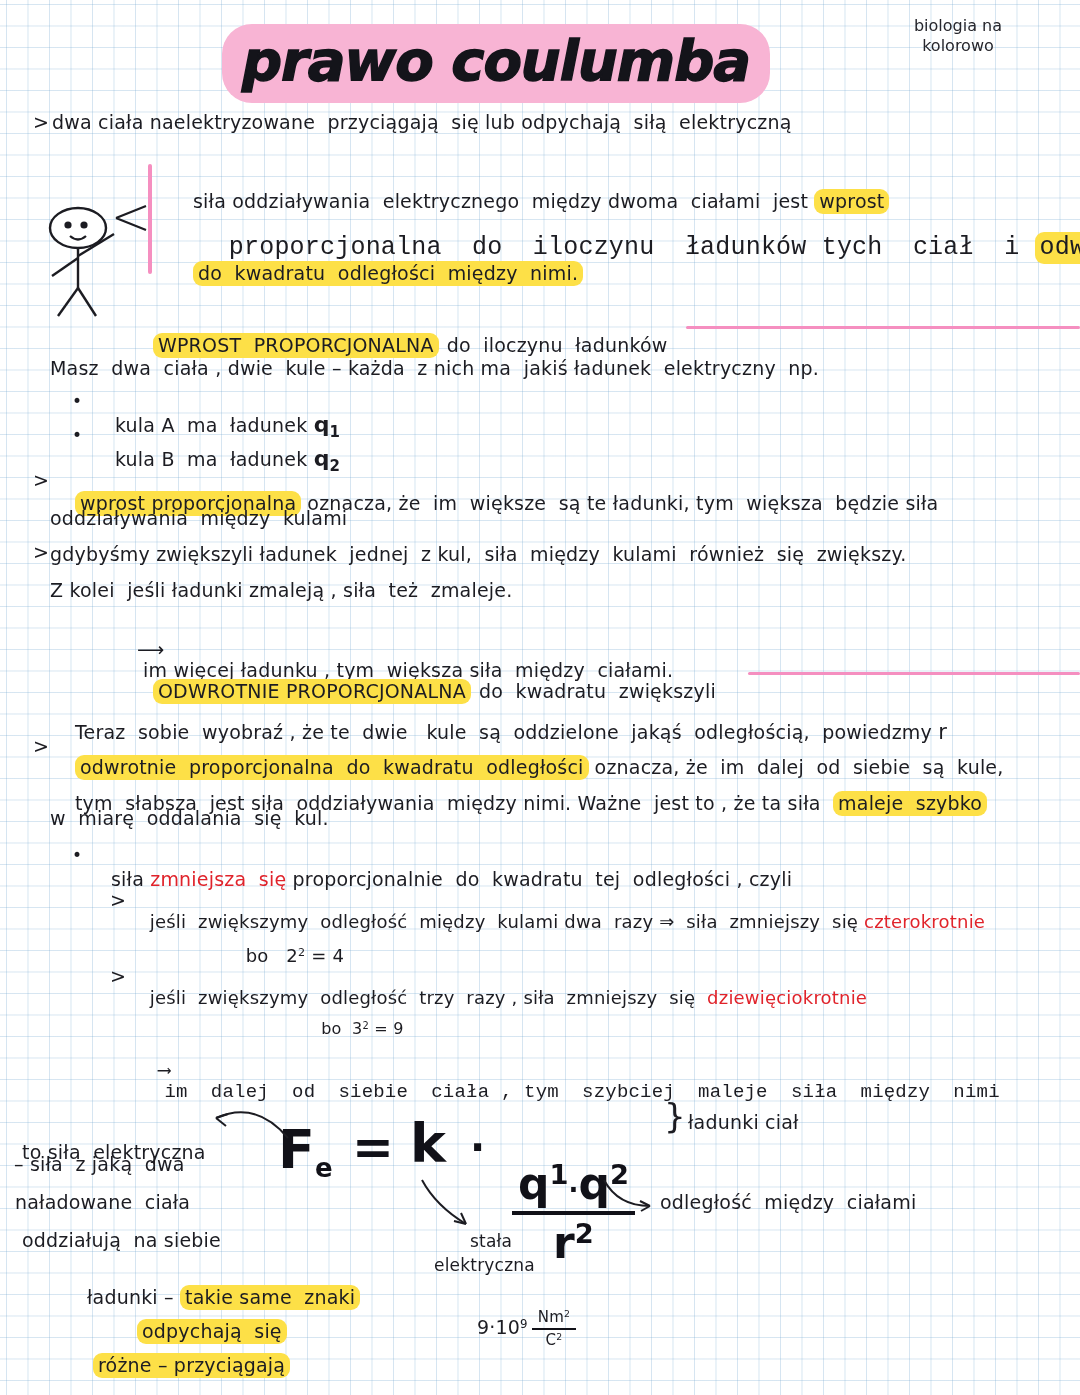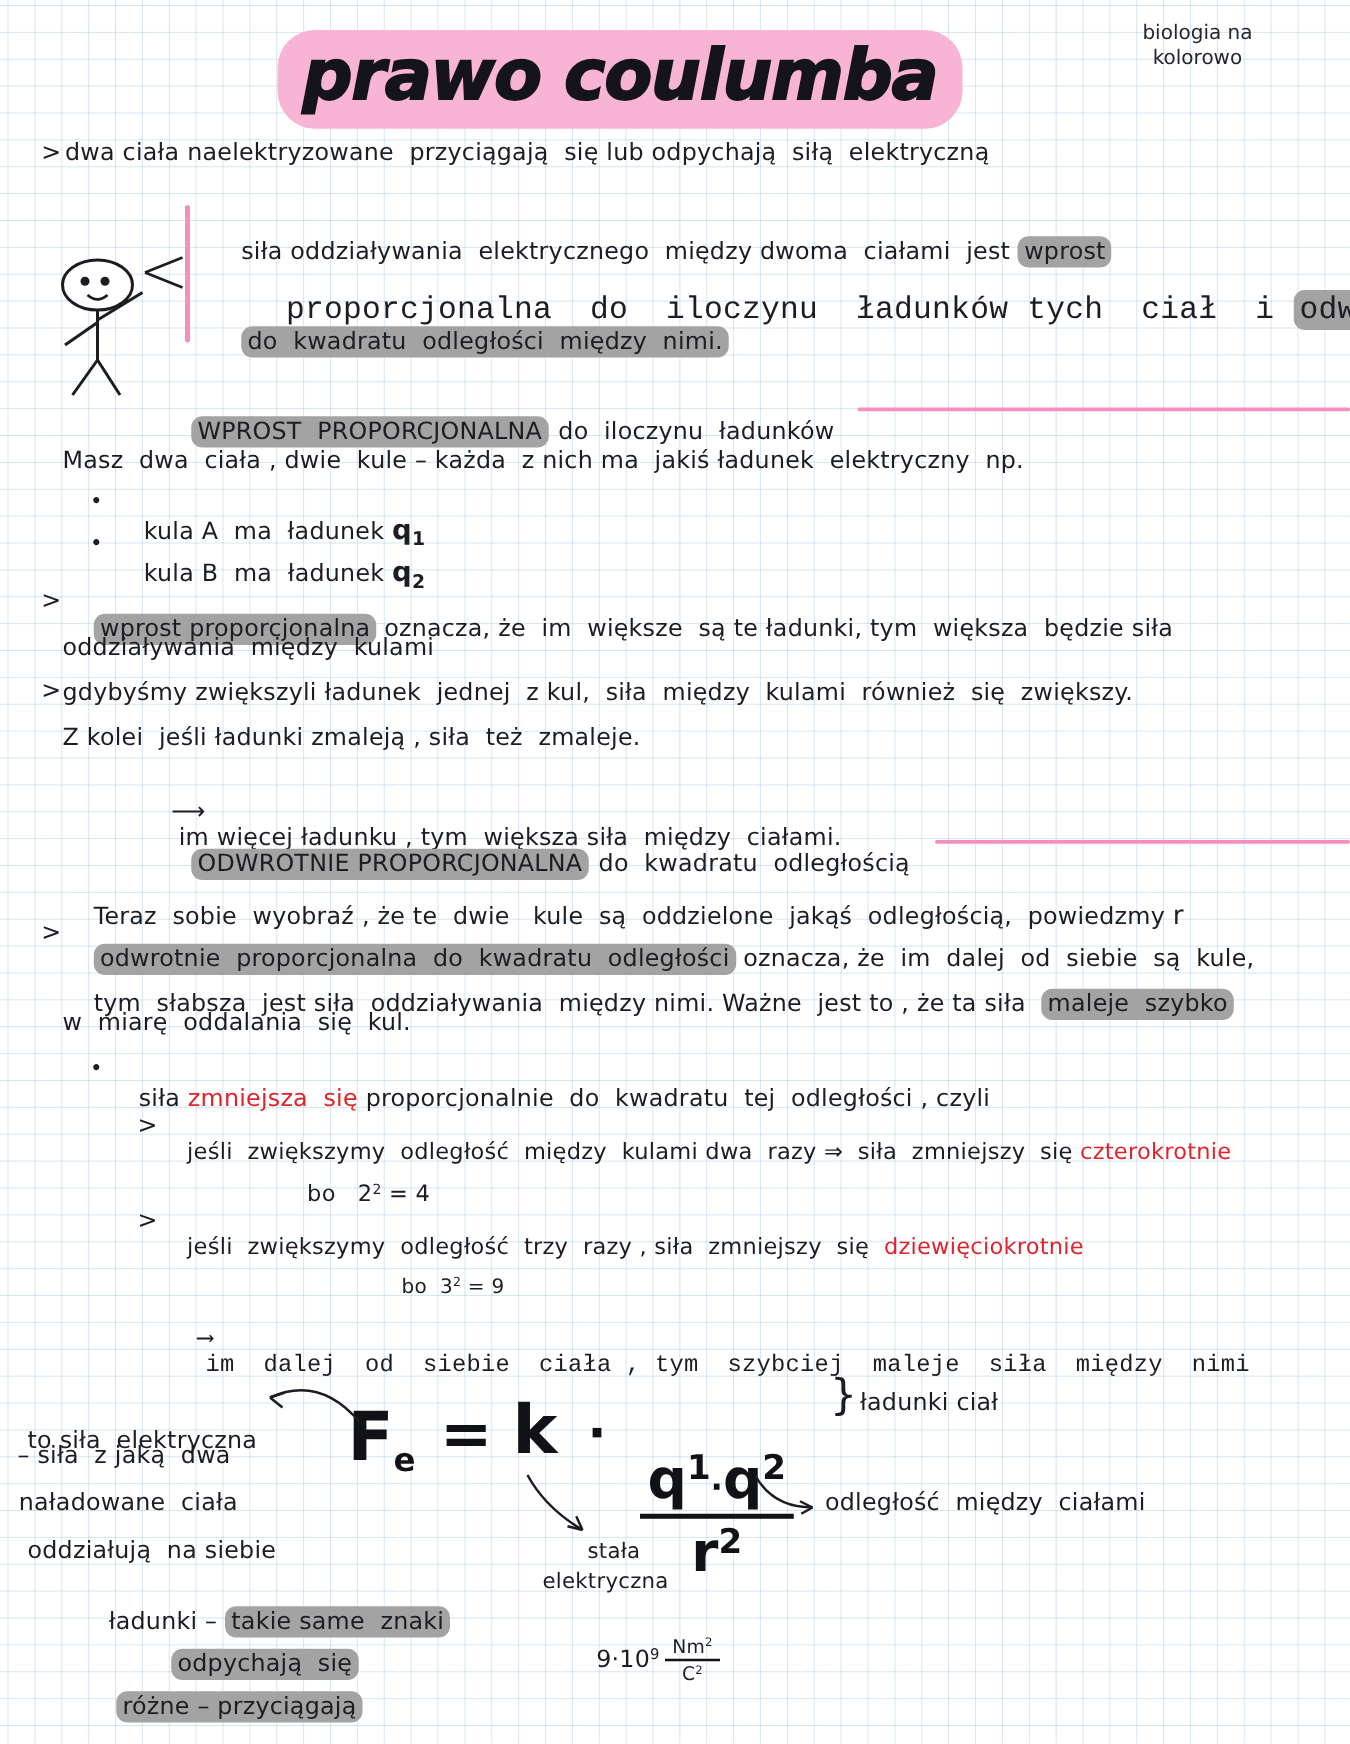--- a/index.html
+++ b/index.html
@@ -35,21 +35,21 @@
     font-family: "DejaVu Sans", sans-serif;
     white-space: pre;
     line-height: 1.1;
   }
   .hand {
     font-family: "DejaVu Sans", sans-serif;
     letter-spacing: 0.2px;
   }
   
   .hl {
-    background: #a3a3a3;
+    background: #fde047;
     border-radius: 9px;
     padding: 1px 5px 2px 5px;
     box-decoration-break: clone;
     -webkit-box-decoration-break: clone;
   }
   .red { color: #e0232b; }
   .title {
     position: absolute;
     left: 222px;
     top: 24px;
@@ -174,21 +174,21 @@
   <div class="t chev" style="left:33px; top:542px;">&gt;</div>
   <div class="t hand" style="left:50px; top:544px; font-size:19px;">gdybyśmy zwiększyli ładunek  jednej  z kul,  siła  między  kulami  również  się  zwiększy.</div>
   <div class="t hand" style="left:50px; top:580px; font-size:19px;">Z kolei  jeśli ładunki zmaleją , siła  też  zmaleje.</div>
 
   <div class="t hand" style="left:112px; top:618px; font-size:19px;">
     <span>⟶</span>
     <span style="padding-left:6px;">im więcej ładunku , tym  większa siła  między  ciałami.</span>
   </div>
 
   <div class="t hand" style="left:128px; top:660px; font-size:19px;">
-    <span class="hl">ODWROTNIE PROPORCJONALNA</span><span style="padding-left:8px;">do  kwadratu  odległością</span>
+    <span class="hl">ODWROTNIE PROPORCJONALNA</span><span style="padding-left:8px;">do  kwadratu  zwiększyli</span>
   </div>
   <div class="pinkline" style="left:748px; top:672px; width:332px;"></div>
 
   <div class="t hand" style="left:50px; top:700px; font-size:19px;">
     <span>Teraz  sobie  wyobraź , że te  dwie   kule  są  oddzielone  jakąś  odległością,  powiedzmy </span><span style="font-size:21px;">r</span>
   </div>
 
   <div class="t chev" style="left:33px; top:736px;">&gt;</div>
   <div class="t hand" style="left:50px; top:736px; font-size:19px;">
     <span class="hl">odwrotnie  proporcjonalna  do  kwadratu  odległości</span><span style="padding-left:6px;">oznacza, że  im  dalej  od  siebie  są  kule,</span>

